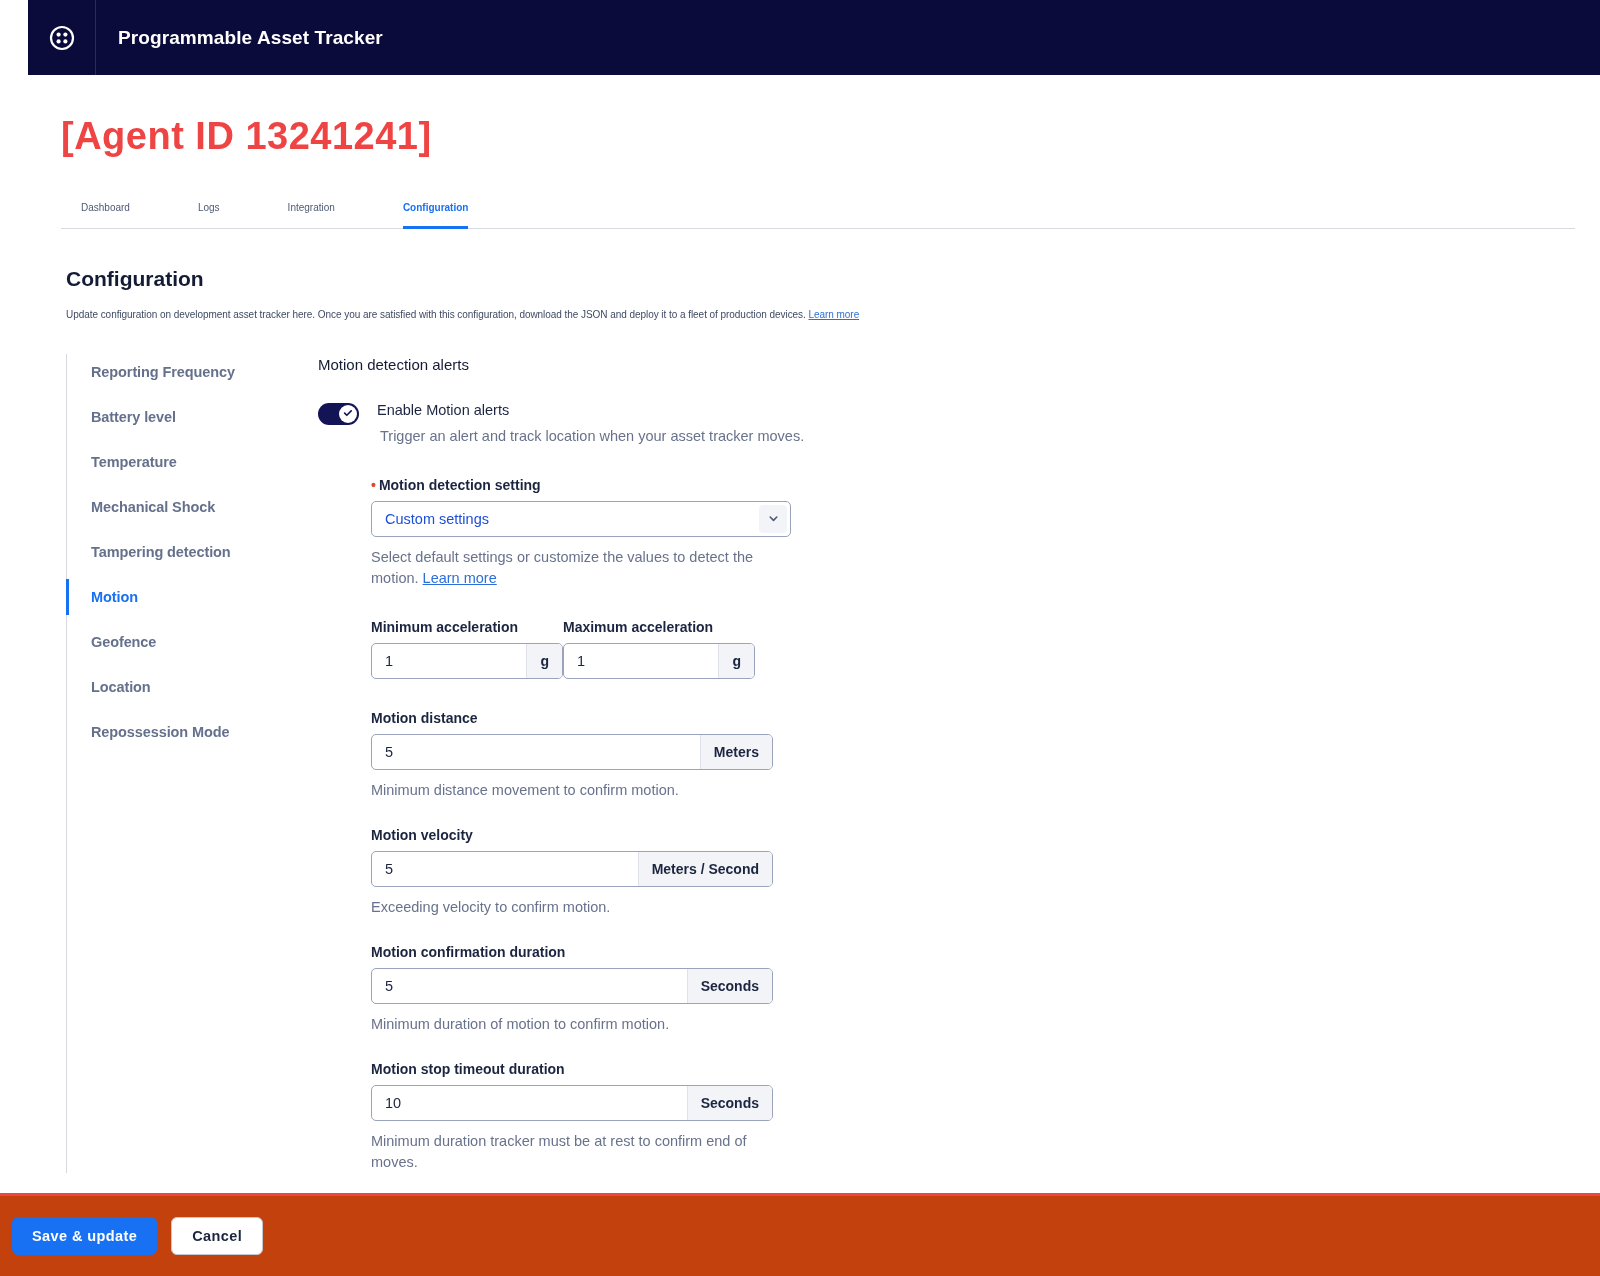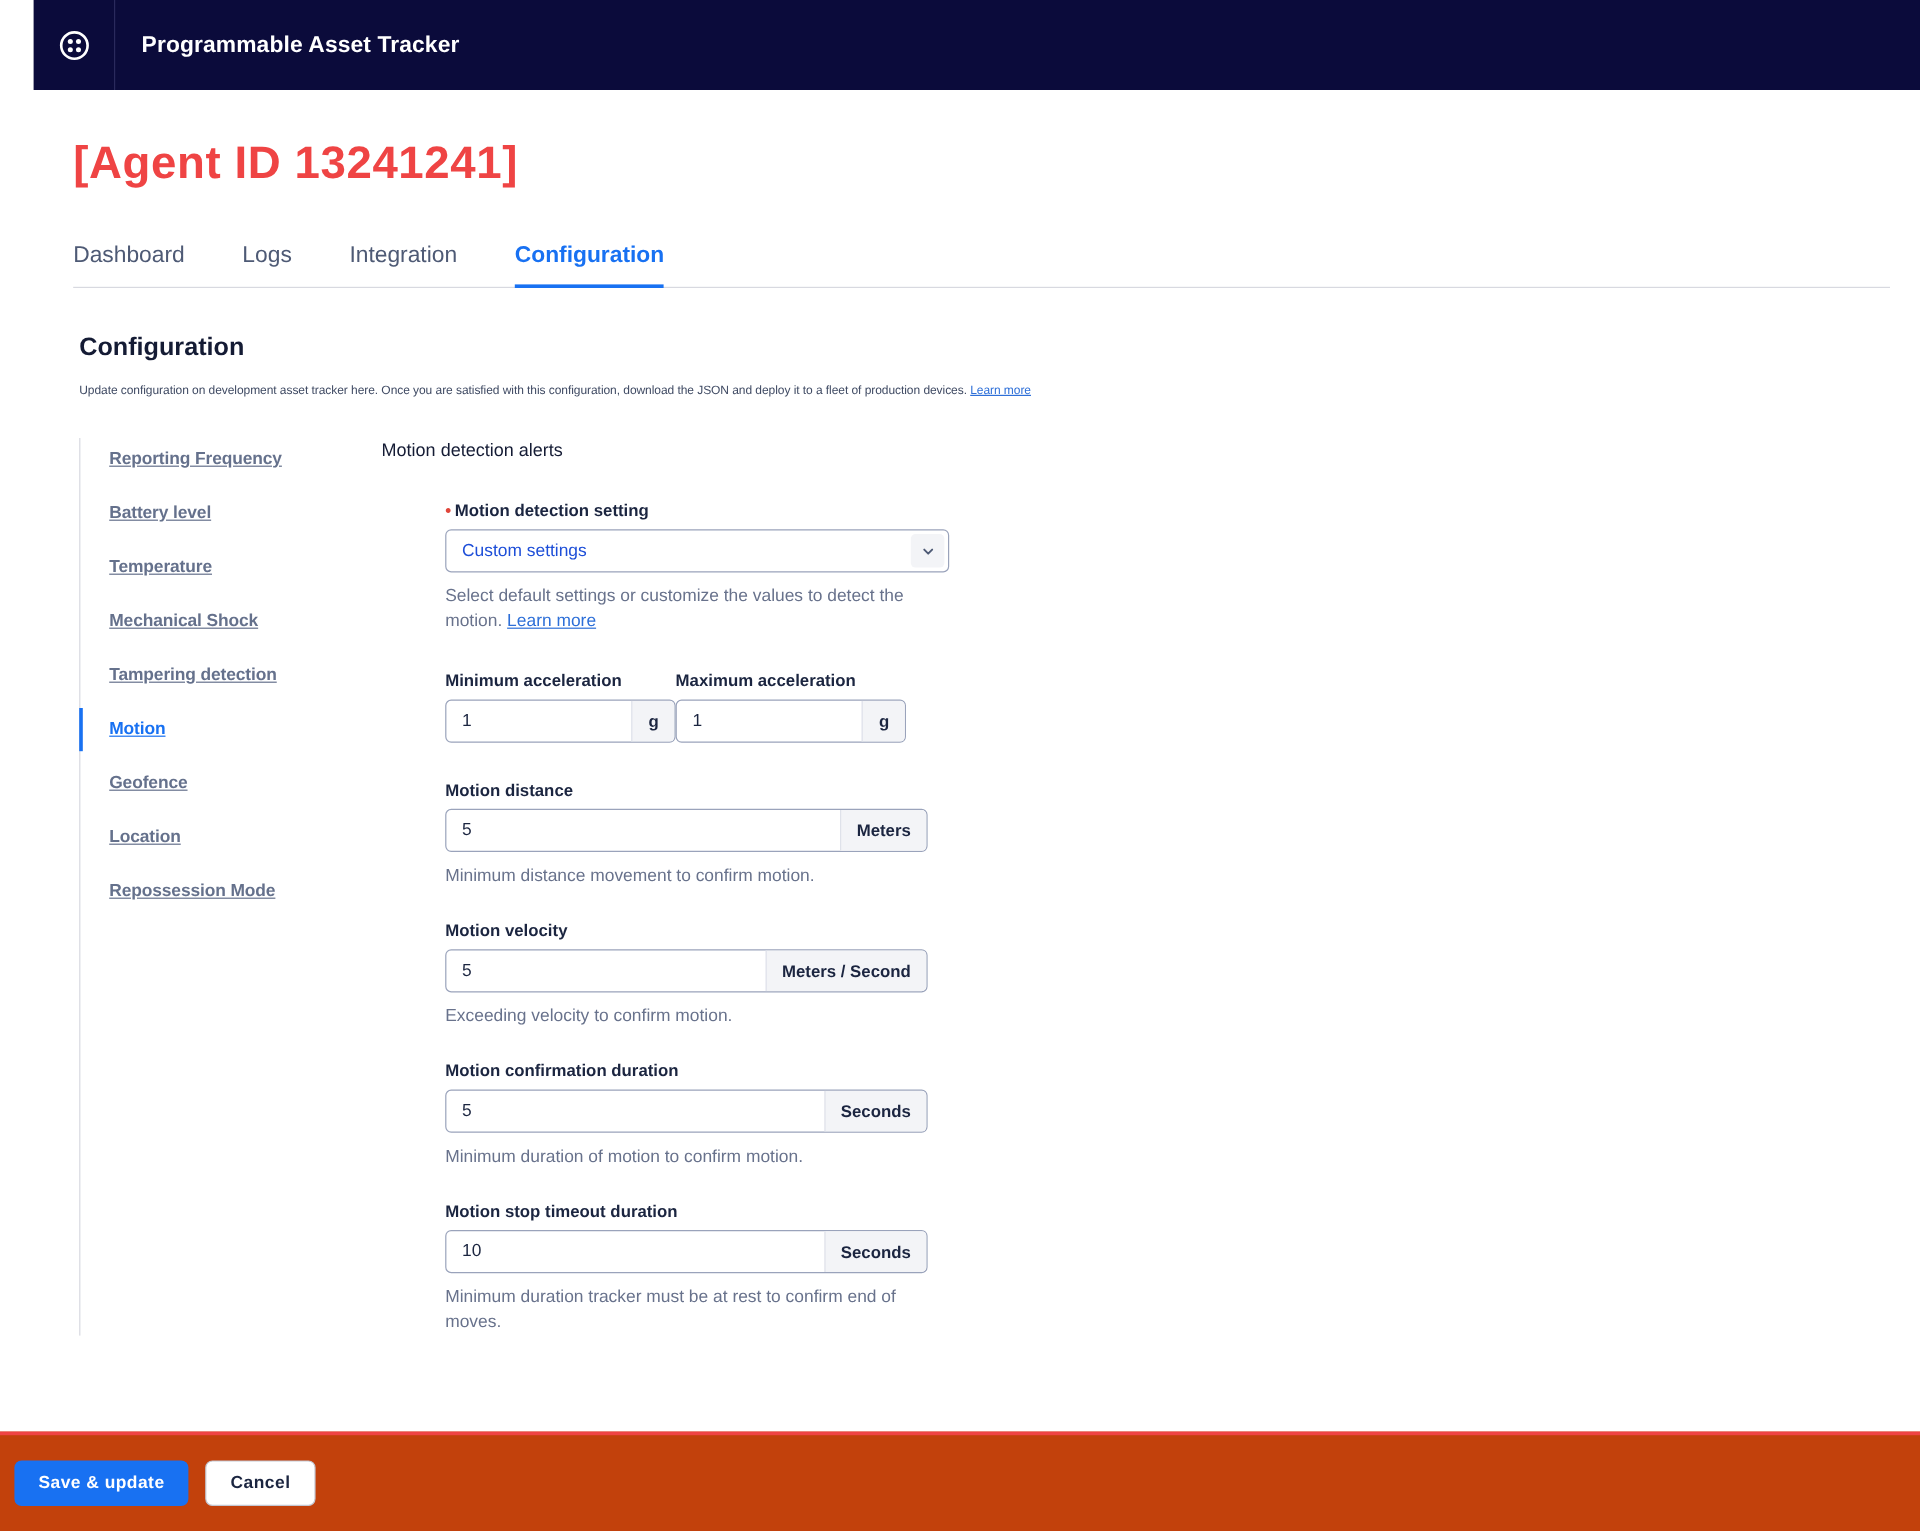--- a/index.html
+++ b/index.html
@@ -54,28 +54,29 @@
   
   .tabs {
     margin: 44px 0 0 33px;
     width: 1514px;
     border-bottom: 1px solid #d8d9e0;
     display: flex;
     align-items: flex-end;
     gap: 0;
   }
   .tab {
-    font-size: 19px;
+    font-size: 10px;
     color: #4e5a75;
     padding: 0 0 13px 0;
     margin-right: 48px;
     cursor: pointer;
     border-bottom: 3px solid transparent;
     margin-bottom: -1px;
     white-space: nowrap;
+    margin-left: 20px;
   }
   .tab.active {
     color: #1871f2;
     font-weight: bold;
     border-bottom-color: #1871f2;
   }
 
   
   .section-head {
     margin: 38px 0 0 38px;
@@ -109,21 +110,20 @@
   .nav-item {
     font-size: 14.5px;
     font-weight: bold;
     color: #65718c;
     padding: 10px 0 10px 22px;
     margin-bottom: 9px;
     border-left: 3px solid transparent;
     margin-left: -1px;
     cursor: pointer;
     letter-spacing: -0.1px;
-    text-decoration: underline;
   }
   .nav-item.active {
     color: #1871f2;
     border-left-color: #1871f2;
   }
 
   
   .panel { padding-left: 37px; }
   .panel-title {
     font-size: 15px;
@@ -342,20 +342,35 @@
       <div class="nav-item">Tampering detection</div>
       <div class="nav-item active">Motion</div>
       <div class="nav-item">Geofence</div>
       <div class="nav-item">Location</div>
       <div class="nav-item">Repossession Mode</div>
     </div>
 
     <div class="panel">
       <div class="panel-title">Motion detection alerts</div>
 
+      <div class="toggle-row">
+        <div class="toggle">
+          <div class="knob">
+            <span>
+              <svg width="12" height="12" viewBox="0 0 12 12">
+                <path d="M2.6 6.1 L4.8 8.3 L9.2 3.9" fill="none" stroke="#131455" stroke-width="1.6" stroke-linecap="round" stroke-linejoin="round"></path>
+              </svg>
+            </span>
+          </div>
+        </div>
+        <div class="toggle-text">
+          <div class="toggle-label">Enable Motion alerts</div>
+          <div class="toggle-sub">Trigger an alert and track location when your asset tracker moves.</div>
+        </div>
+      </div>
 
       <div class="fields">
 
         <div>
           <div class="field-label">
             <span class="req-dot">•</span><span>Motion detection setting</span>
           </div>
           <div class="select-box">
             <span class="select-value">Custom settings</span>
             <span class="select-chevron">

